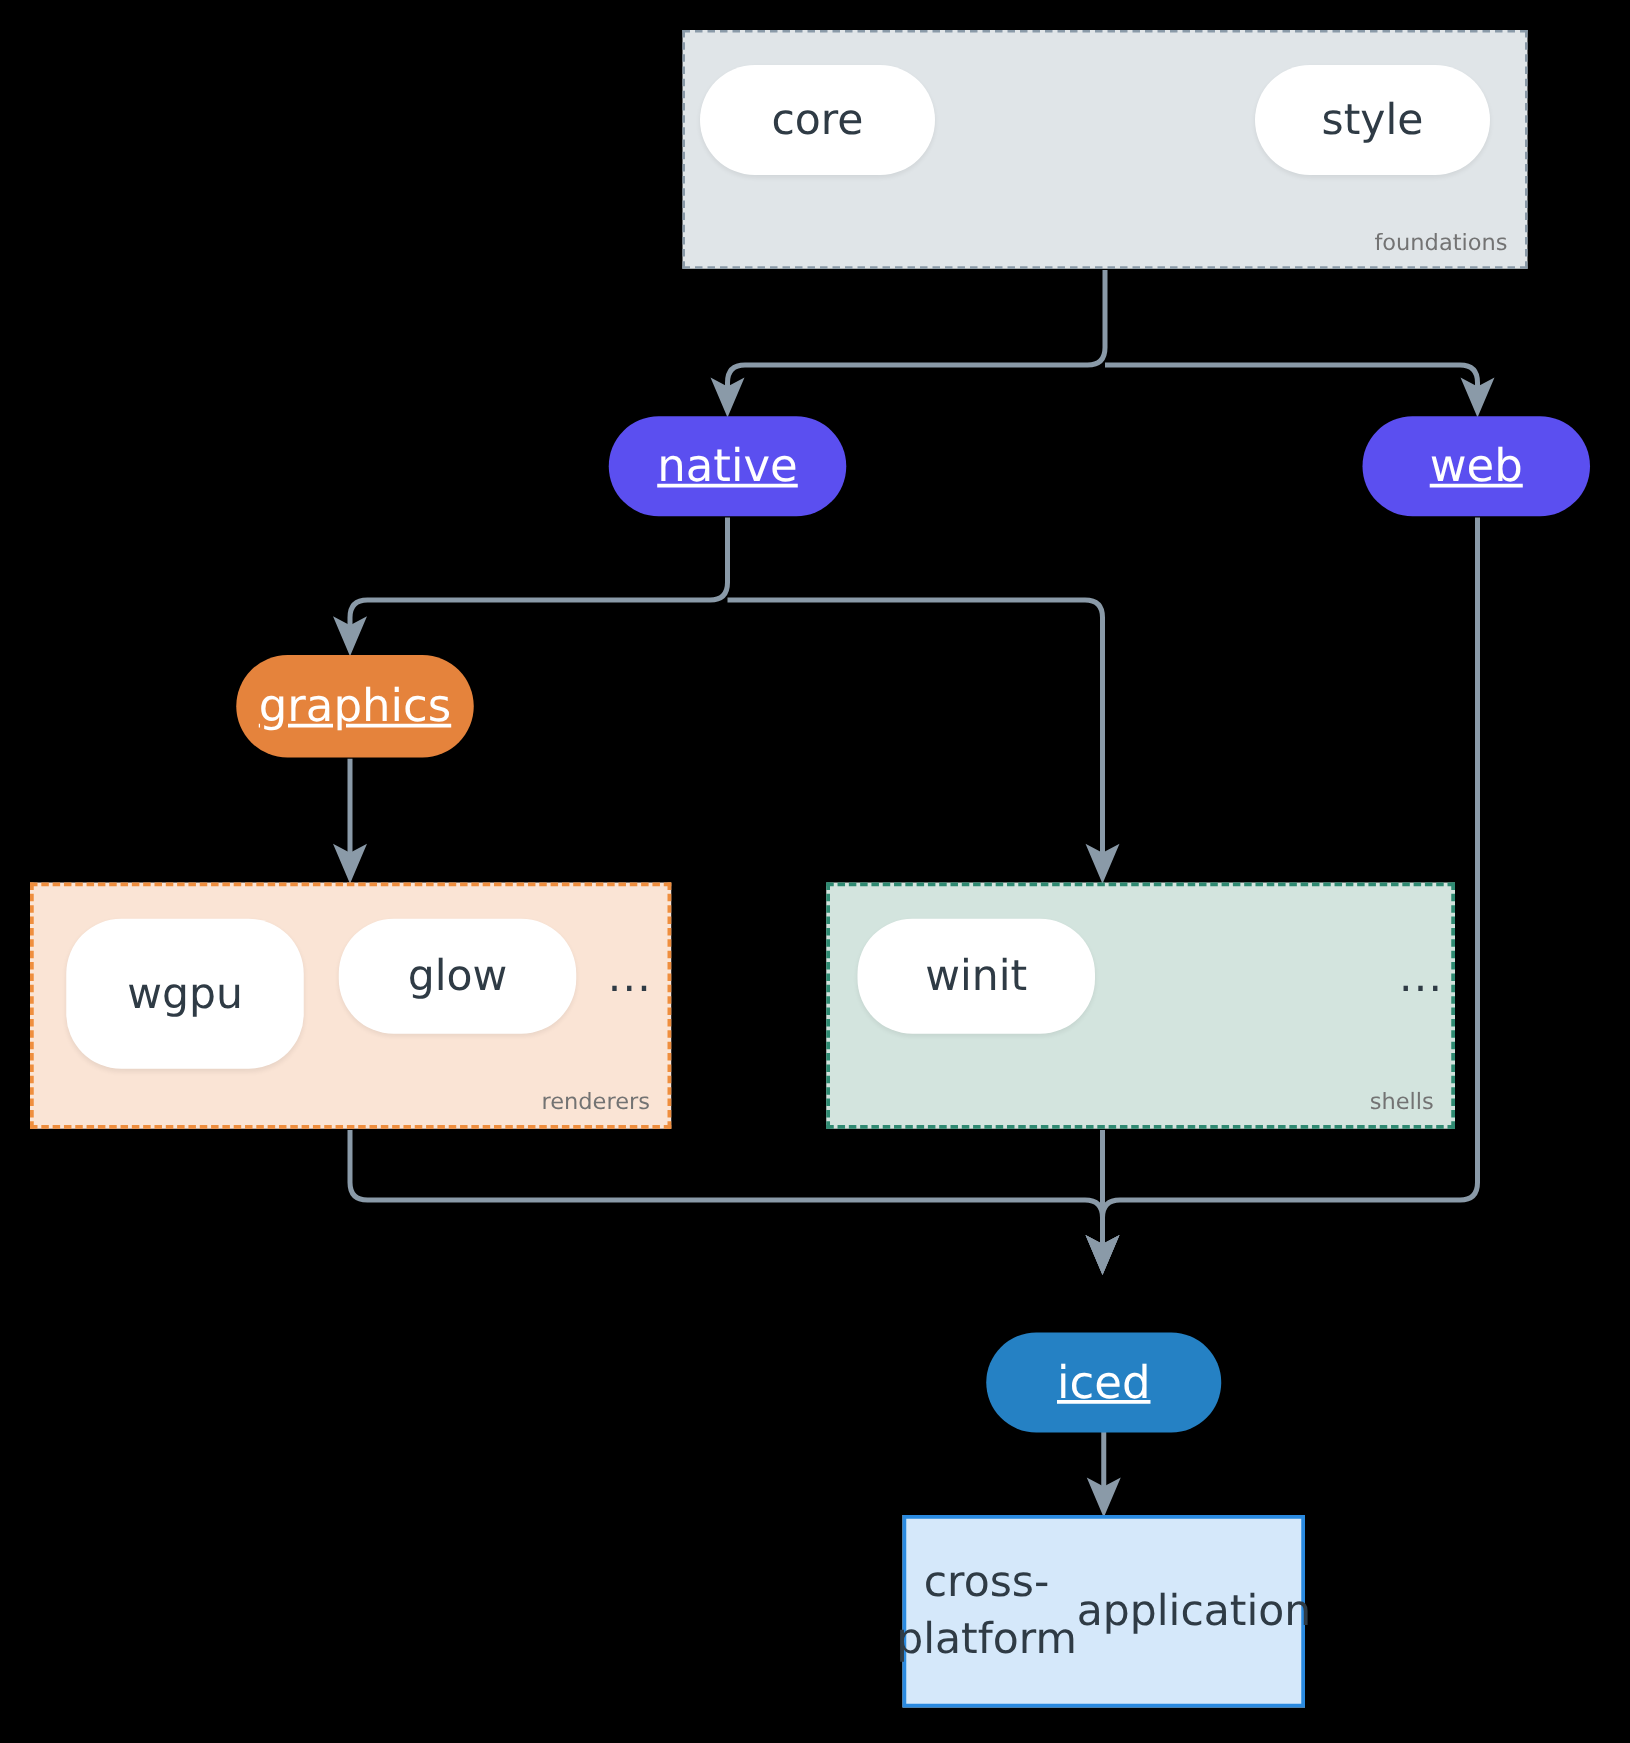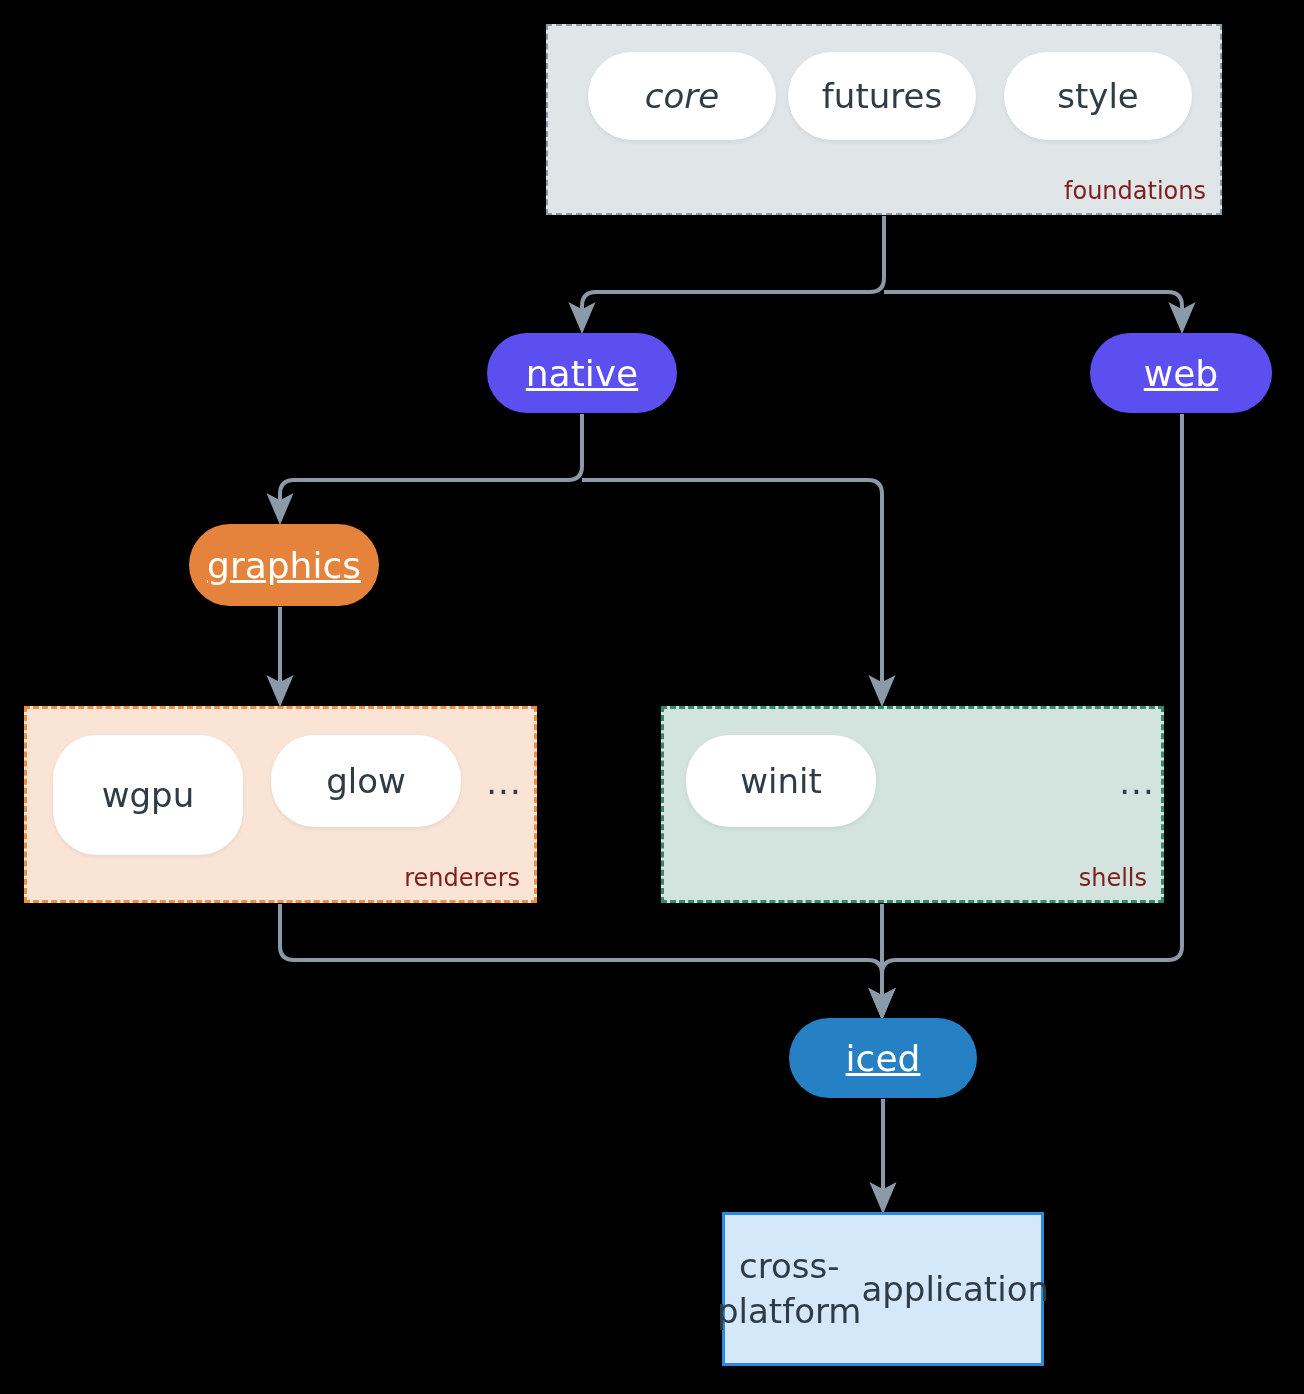--- a/index.html
+++ b/index.html
@@ -26,22 +26,22 @@
 
   
   .group {
     position: absolute;
     box-sizing: border-box;
   }
   .group-label {
     position: absolute;
     right: 14px;
     bottom: 8px;
-    font-size: 24px;
-    color: #7f1d1d;
+    font-size: 18px;
+    color: #737373;
     white-space: nowrap;
   }
   #group-foundations {
     left: 546px; top: 24px; width: 676px; height: 191px;
     background: #e0e5e8;
     border: 2px dashed #8a9aa8;
   }
   #group-renderers {
     left: 24px; top: 706px; width: 513px; height: 197px;
     background: #fae4d5;
@@ -84,21 +84,21 @@
     justify-content: center;
     border-radius: 48px;
     font-size: 36px;
     color: #ffffff;
     box-sizing: border-box;
     text-decoration: underline;
   }
   #node-native { left: 487px; top: 333px; width: 190px; height: 80px; background: #5b4ff0; }
   #node-web    { left: 1090px; top: 333px; width: 182px; height: 80px; background: #5b4ff0; }
   #node-graphics { left: 189px; top: 524px; width: 190px; height: 82px; background: #e5833c; }
-  #node-iced   { left: 789px; top: 1018px; width: 188px; height: 80px; background: #2581c4; }
+  #node-iced   { left: 789px; top: 1066px; width: 188px; height: 80px; background: #2581c4; }
 
   
   #node-app {
     position: absolute;
     left: 722px; top: 1212px; width: 322px; height: 154px;
     background: #d5e8fa;
     border: 3px solid #2a8ae0;
     box-sizing: border-box;
     display: flex;
     flex-direction: row;
@@ -136,22 +136,21 @@
 
       <path d="M882,904 L882,1008" marker-end="url(#arrow)"></path>
 
       <path d="M1182,414 L1182,946 Q1182,960 1168,960 L896,960 Q882,960 882,974 L882,1008" marker-end="url(#arrow)"></path>
 
       <path d="M883,1099 L883,1202" marker-end="url(#arrow)"></path>
     </g>
   </svg>
 
   <div class="group" id="group-foundations">
-    <div class="pill" style="left:40px; top:26px; width:188px; height:88px;font-style:italic;">core</div>
-    <div class="pill" style="left:240px; top:26px; width:188px; height:88px;">futures</div>
+    <div class="pill" style="left:12px; top:26px; width:188px; height:88px;">core</div>
     <div class="pill" style="left:456px; top:26px; width:188px; height:88px;">style</div>
     <div class="group-label">foundations</div>
   </div>
 
   <div class="group" id="group-renderers">
     <div class="pill" style="left:26px; top:26px; width:190px; height:120px;">wgpu</div>
     <div class="pill" style="left:244px; top:26px; width:190px; height:92px;text-align:right;">glow</div>
     <div class="ellipsis" style="left:450px; top:56px; width:54px; height:34px;">...</div>
     <div class="group-label">renderers</div>
   </div>

